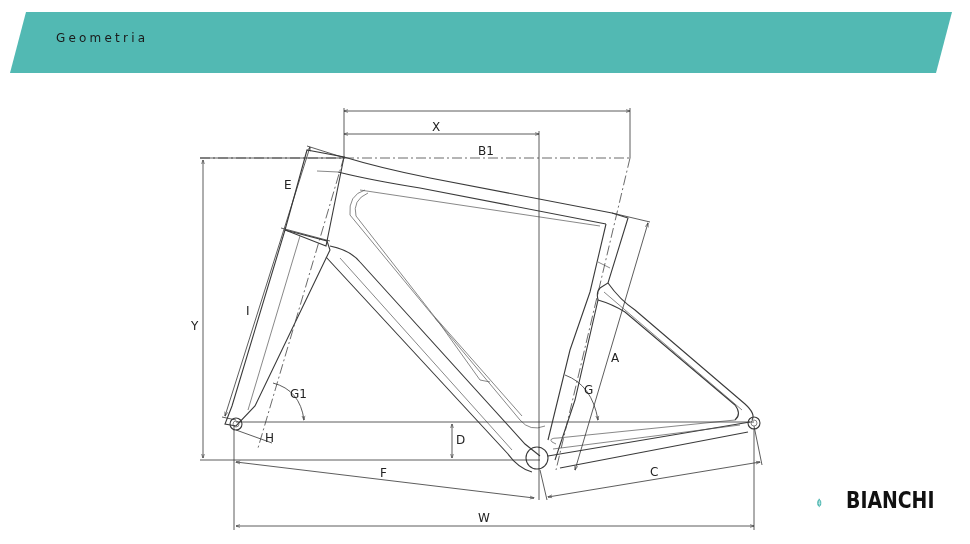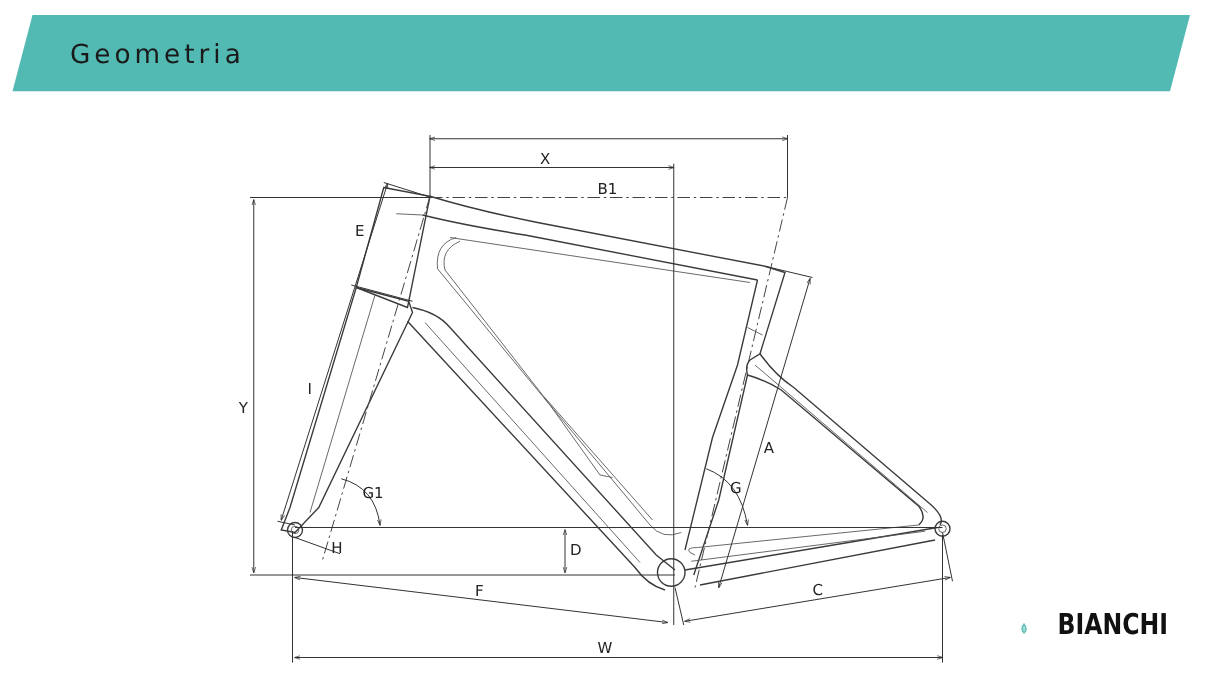--- a/index.html
+++ b/index.html
@@ -1,18 +1,18 @@
 <!DOCTYPE html>
 <html><head>
   <meta charset="utf-8">
   <style>
     html, body { margin: 0; padding: 0; background: #ffffff; }
     body { width: 970px; height: 544px; position: relative; overflow: hidden; font-family: "DejaVu Sans", sans-serif; }
     .header-band { position: absolute; left: 0; top: 0; width: 970px; height: 80px; }
-    .header-title { position: absolute; left: 56px; top: 31px; font-family: "DejaVu Sans", sans-serif; font-size: 21px; letter-spacing: 3.2px; color: #1a1a1a; }
+    .header-title { position: absolute; left: 56px; top: 31px; font-family: "DejaVu Sans", sans-serif; font-size: 12px; letter-spacing: 3.2px; color: #1a1a1a; }
     .diagram { position: absolute; left: 0; top: 0; width: 970px; height: 544px; }
     .lbl { font-family: "DejaVu Sans", sans-serif; font-size: 12px; fill: #222; }
     .frame { fill: none; stroke: #3a3a3a; stroke-width: 1.1; }
     .frame-thin { fill: none; stroke: #555; stroke-width: 0.7; }
     .dim { fill: none; stroke: #333; stroke-width: 0.8; }
     .center { fill: none; stroke: #444; stroke-width: 0.8; stroke-dasharray: 10 3 2 3; }
     .logo { position: absolute; left: 816px; top: 483px; width: 130px; height: 40px; }
     .logo-text { position: absolute; left: 846px; top: 487px; font-family: "DejaVu Sans", sans-serif; font-weight: bold; font-size: 23px; letter-spacing: 0px; color: #111; transform: scaleX(0.82); transform-origin: left top; }
   </style>
 </head>

